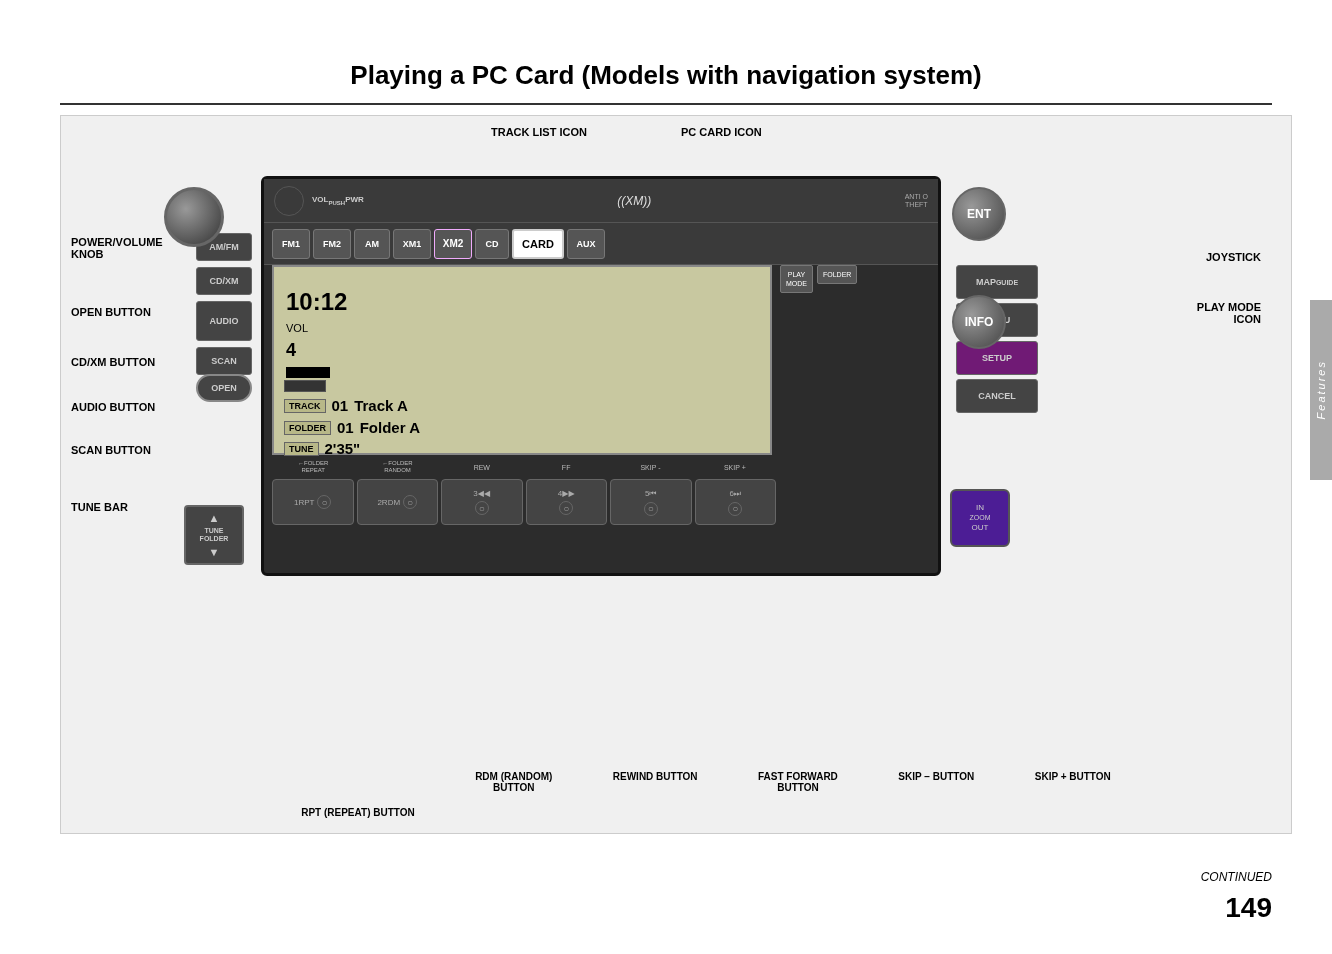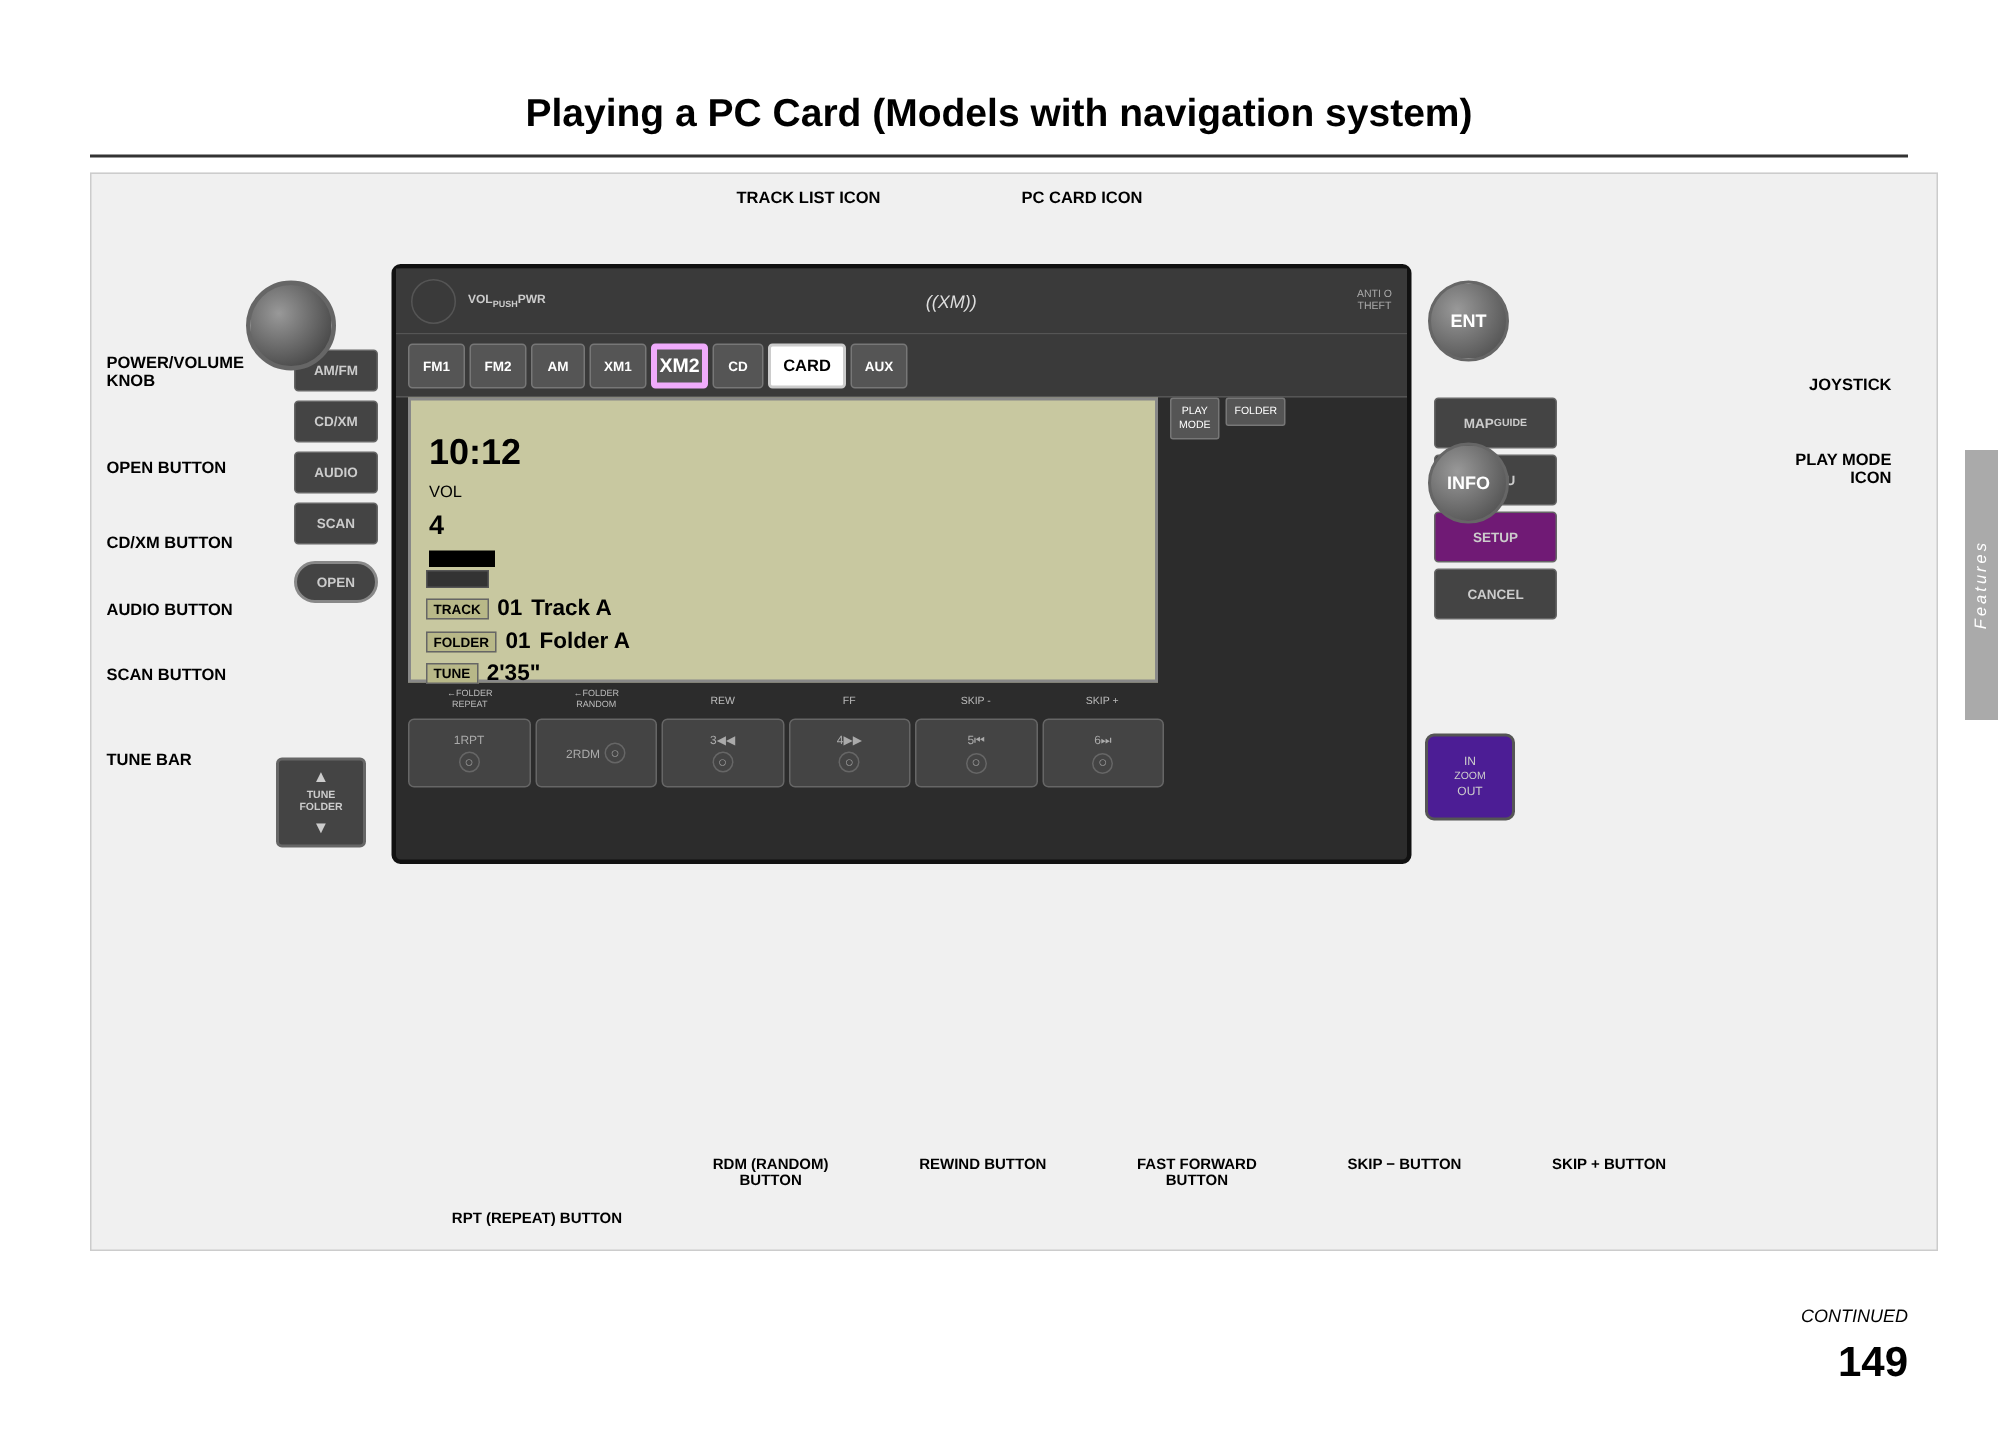--- a/index.html
+++ b/index.html
@@ -137,21 +137,21 @@
         <div style="font-size:8px;color:#ccc;font-weight:bold;">VOL<sub style="font-size:6px;">PUSH</sub>PWR</div>
         <div style="flex:1;text-align:center;font-size:12px;color:#ddd;font-style:italic;">((XM))</div>
         <div style="font-size:7px;color:#aaa;text-align:center;line-height:1.1;">ANTI O<br>THEFT</div>
       </div>
 
       <div style="position:absolute;top:44px;left:0;right:0;height:42px;background:#3a3a3a;display:flex;align-items:center;padding:0 8px;gap:3px;border-bottom:1px solid #555;">
         <div style="height:30px;min-width:38px;background:#555;border:1px solid #777;border-radius:3px;color:#fff;font-size:9px;font-weight:bold;display:flex;align-items:center;justify-content:center;cursor:pointer;">FM1</div>
         <div style="height:30px;min-width:38px;background:#555;border:1px solid #777;border-radius:3px;color:#fff;font-size:9px;font-weight:bold;display:flex;align-items:center;justify-content:center;cursor:pointer;">FM2</div>
         <div style="height:30px;min-width:36px;background:#555;border:1px solid #777;border-radius:3px;color:#fff;font-size:9px;font-weight:bold;display:flex;align-items:center;justify-content:center;cursor:pointer;">AM</div>
         <div style="height:30px;min-width:38px;background:#555;border:1px solid #777;border-radius:3px;color:#fff;font-size:9px;font-weight:bold;display:flex;align-items:center;justify-content:center;cursor:pointer;">XM1</div>
-        <div style="height:30px;min-width:38px;background:#555;border:4px solid #f0abfc;border-radius:3px;color:#fff;font-size:13px;font-weight:bold;display:flex;align-items:center;justify-content:center;cursor:pointer;">XM2</div>
+        <div style="height:30px;min-width:38px;background:#555;border:1px solid #f0abfc;border-radius:3px;color:#fff;font-size:10px;font-weight:bold;display:flex;align-items:center;justify-content:center;cursor:pointer;">XM2</div>
         <div style="height:30px;min-width:34px;background:#555;border:1px solid #777;border-radius:3px;color:#fff;font-size:9px;font-weight:bold;display:flex;align-items:center;justify-content:center;cursor:pointer;">CD</div>
         <div style="height:30px;min-width:52px;background:#fff;border:2px solid #ccc;border-radius:3px;color:#000;font-size:11px;font-weight:bold;display:flex;align-items:center;justify-content:center;cursor:pointer;">CARD</div>
         <div style="height:30px;min-width:38px;background:#555;border:1px solid #777;border-radius:3px;color:#fff;font-size:9px;font-weight:bold;display:flex;align-items:center;justify-content:center;cursor:pointer;">AUX</div>
       </div>
 
       <div style="position:absolute;top:86px;left:8px;width:500px;height:190px;background:#c8c8a0;border:2px solid #888;">
 
         <div style="display:flex;align-items:baseline;padding:21px 10px 0;gap:6px;flex-direction:column;">
           <span style="font-size:24px;font-weight:bold;color:#000;">10:12</span>
           <span style="font-size:11px;color:#000;">VOL</span>
@@ -190,21 +190,21 @@
       <div style="position:absolute;top:278px;left:8px;width:504px;height:20px;display:flex;align-items:center;gap:2px;">
         <div style="flex:1;text-align:center;font-size:6px;color:#bbb;line-height:1.1;">←FOLDER<br>REPEAT</div>
         <div style="flex:1;text-align:center;font-size:6px;color:#bbb;line-height:1.1;">←FOLDER<br>RANDOM</div>
         <div style="flex:1;text-align:center;font-size:7px;color:#bbb;">REW</div>
         <div style="flex:1;text-align:center;font-size:7px;color:#bbb;">FF</div>
         <div style="flex:1;text-align:center;font-size:7px;color:#bbb;">SKIP -</div>
         <div style="flex:1;text-align:center;font-size:7px;color:#bbb;">SKIP +</div>
       </div>
 
       <div style="position:absolute;top:298px;left:8px;width:504px;height:50px;display:flex;gap:3px;align-items:center;">
-        <div style="flex:1;height:46px;background:#444;border:1px solid #666;border-radius:4px;color:#ccc;display:flex;flex-direction:column;align-items:center;justify-content:center;gap:3px;cursor:pointer;">
+        <div style="flex:1;height:46px;background:#444;border:1px solid #666;border-radius:4px;color:#ccc;display:flex;flex-direction:row;align-items:center;justify-content:center;gap:3px;cursor:pointer;">
           <span style="font-size:8px;color:#aaa;">1RPT</span>
           <span style="font-size:10px;color:#999;border:1px solid #666;border-radius:50%;width:14px;height:14px;display:flex;align-items:center;justify-content:center;">○</span>
         </div>
         <div style="flex:1;height:46px;background:#444;border:1px solid #666;border-radius:4px;color:#ccc;display:flex;flex-direction:row;align-items:center;justify-content:center;gap:3px;cursor:pointer;">
           <span style="font-size:8px;color:#aaa;">2RDM</span>
           <span style="font-size:10px;color:#999;border:1px solid #666;border-radius:50%;width:14px;height:14px;display:flex;align-items:center;justify-content:center;">○</span>
         </div>
         <div style="flex:1;height:46px;background:#444;border:1px solid #666;border-radius:4px;color:#ccc;display:flex;flex-direction:column;align-items:center;justify-content:center;gap:3px;cursor:pointer;">
           <span style="font-size:8px;color:#aaa;">3◀◀</span>
           <span style="font-size:10px;color:#999;border:1px solid #666;border-radius:50%;width:14px;height:14px;display:flex;align-items:center;justify-content:center;">○</span>
@@ -219,21 +219,21 @@
         </div>
         <div style="flex:1;height:46px;background:#444;border:1px solid #666;border-radius:4px;color:#ccc;display:flex;flex-direction:column;align-items:center;justify-content:center;gap:3px;cursor:pointer;">
           <span style="font-size:8px;color:#aaa;">6⏭</span>
           <span style="font-size:10px;color:#999;border:1px solid #666;border-radius:50%;width:14px;height:14px;display:flex;align-items:center;justify-content:center;">○</span>
         </div>
       </div>
 
       <div style="position:absolute;top:44px;left:-68px;display:flex;flex-direction:column;gap:6px;padding-top:10px;">
         <div style="width:56px;height:28px;background:#444;border:1px solid #666;border-radius:3px;color:#ccc;font-size:9px;font-weight:bold;display:flex;align-items:center;justify-content:center;cursor:pointer;">AM/FM</div>
         <div style="width:56px;height:28px;background:#444;border:1px solid #666;border-radius:3px;color:#ccc;font-size:9px;font-weight:bold;display:flex;align-items:center;justify-content:center;cursor:pointer;">CD/XM</div>
-        <div style="width:56px;height:28px;background:#444;border:1px solid #666;border-radius:3px;color:#ccc;font-size:9px;font-weight:bold;display:flex;align-items:center;justify-content:center;cursor:pointer;">AUDIO</div>
+        <div style="width:56px;height:40px;background:#444;border:1px solid #666;border-radius:3px;color:#ccc;font-size:9px;font-weight:bold;display:flex;align-items:center;justify-content:center;cursor:pointer;">AUDIO</div>
         <div style="width:56px;height:28px;background:#444;border:1px solid #666;border-radius:3px;color:#ccc;font-size:9px;font-weight:bold;display:flex;align-items:center;justify-content:center;cursor:pointer;">SCAN</div>
       </div>
 
       <div style="position:absolute;top:195px;left:-68px;width:56px;height:28px;background:#444;border:2px solid #888;border-radius:14px;color:#ccc;font-size:9px;font-weight:bold;display:flex;align-items:center;justify-content:center;cursor:pointer;">OPEN</div>
 
       <div style="position:absolute;top:8px;left:-100px;width:60px;height:60px;background:radial-gradient(circle at 35% 35%, #999, #333);border-radius:50%;border:3px solid #666;cursor:pointer;"></div>
 
       <div style="position:absolute;top:326px;left:-80px;width:60px;height:60px;background:#444;border:2px solid #666;border-radius:4px;display:flex;flex-direction:column;align-items:center;justify-content:center;color:#ccc;font-size:8px;font-weight:bold;gap:3px;cursor:pointer;">
         <span style="font-size:11px;">▲</span>
         <span style="font-size:7px;line-height:1.1;text-align:center;">TUNE<br>FOLDER</span>

